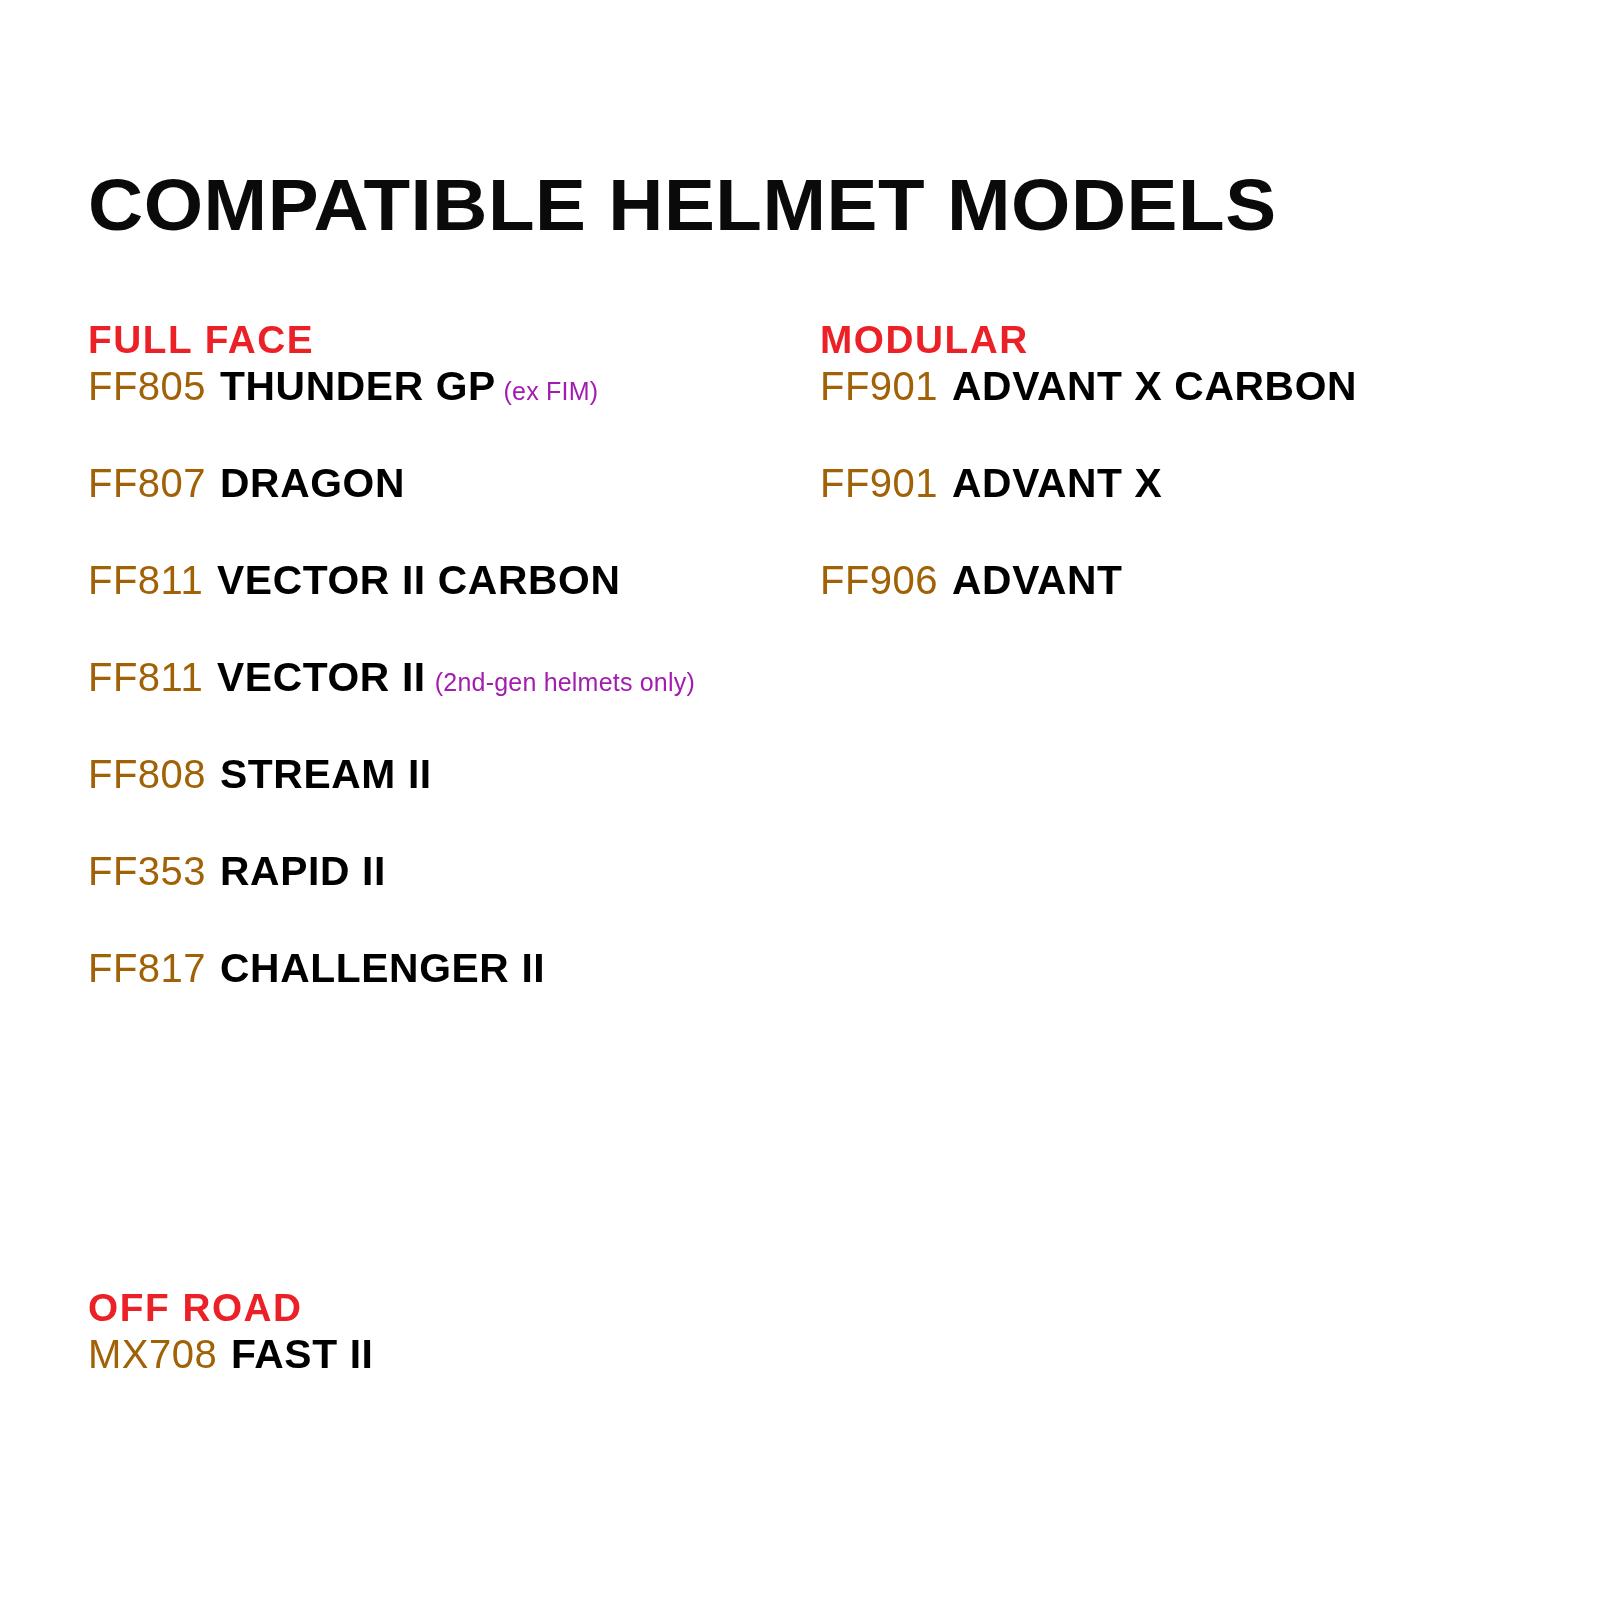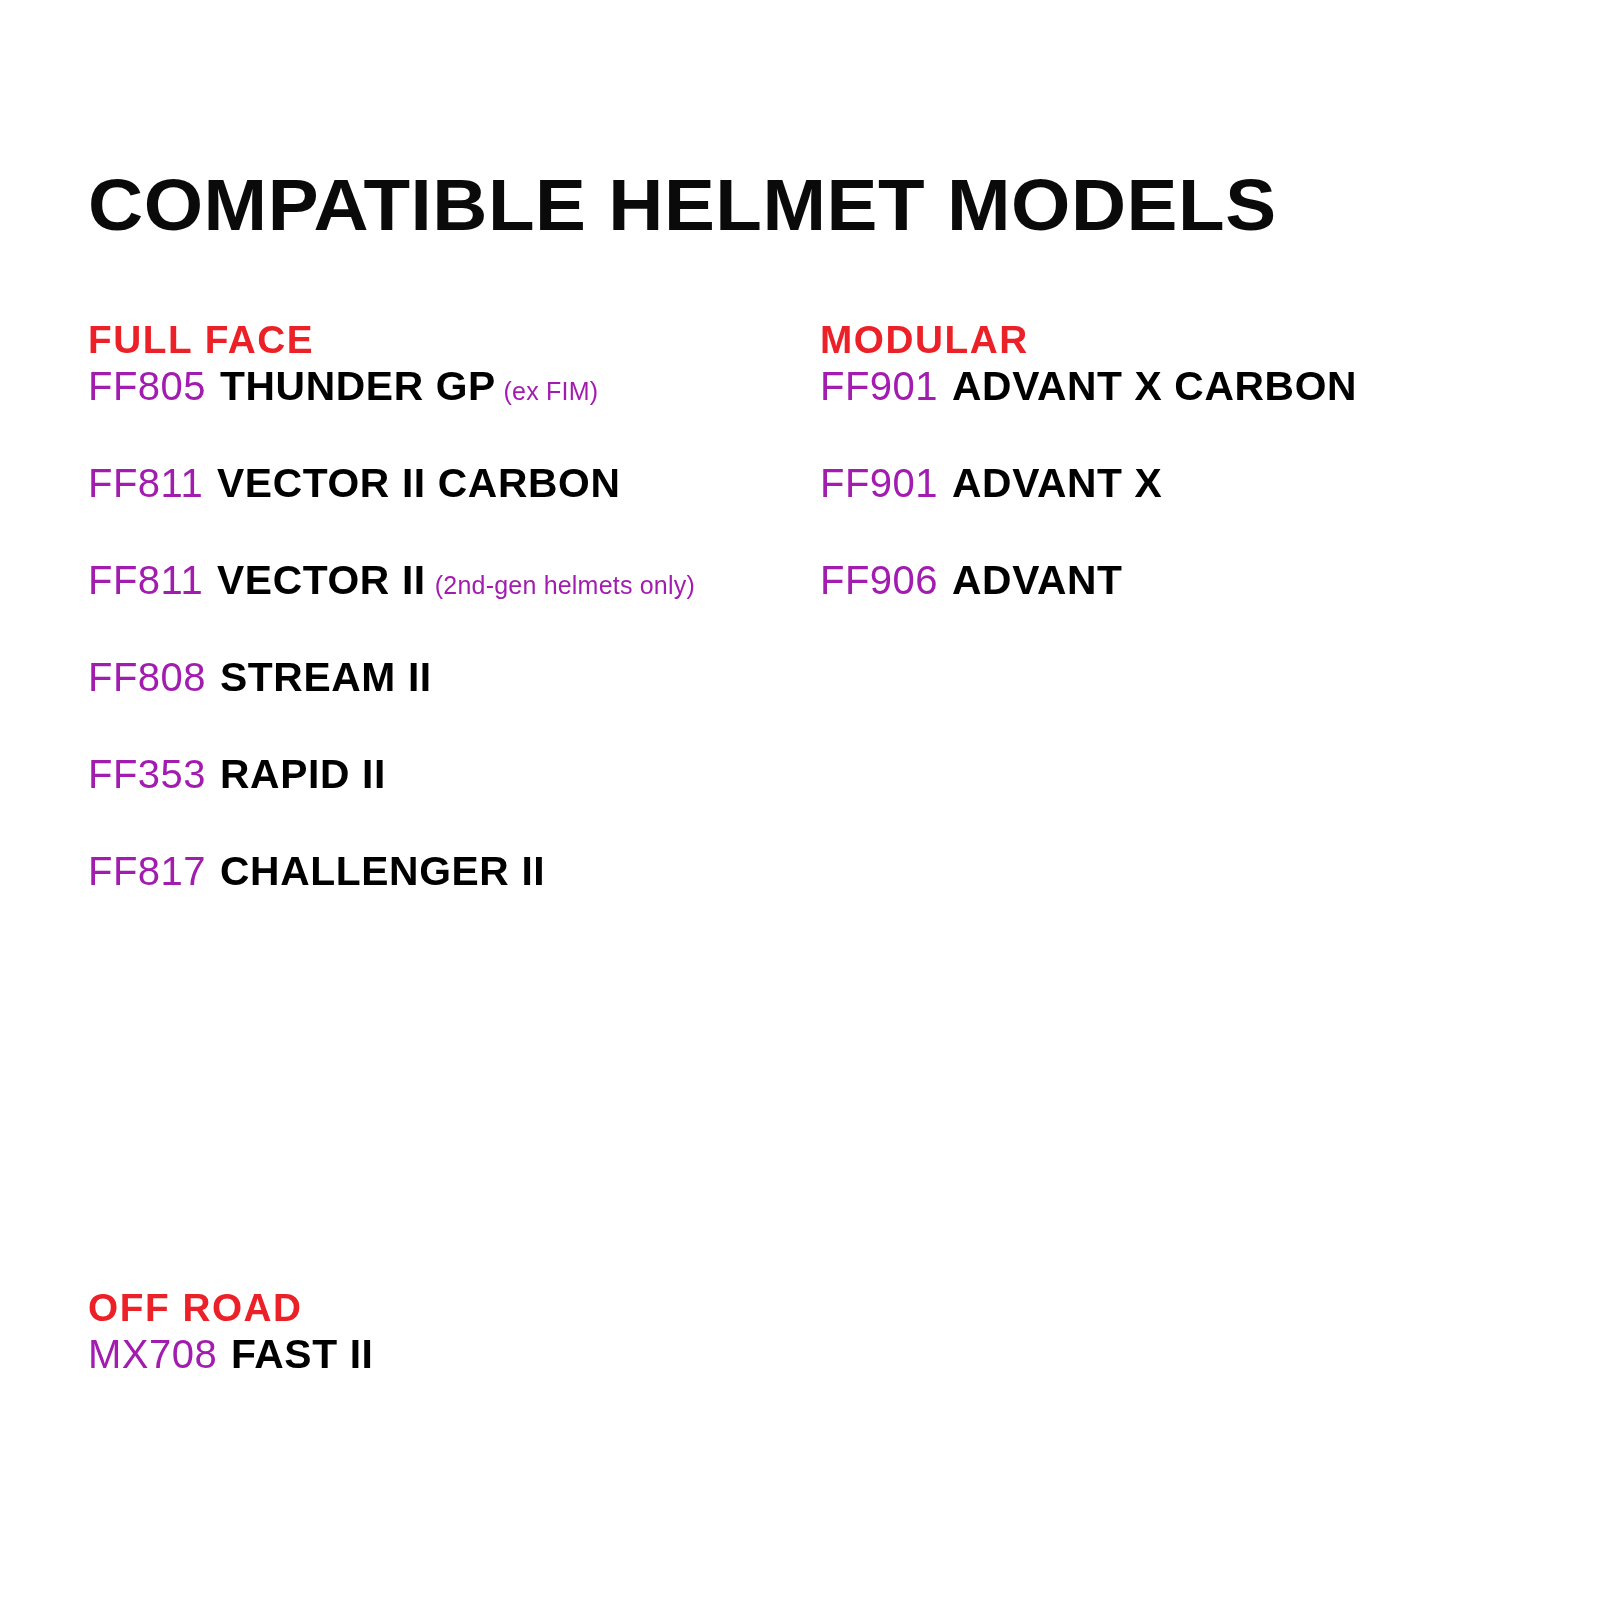--- a/index.html
+++ b/index.html
@@ -78,21 +78,21 @@
     align-items: baseline;
     white-space: nowrap;
   }
 
   .model-code {
     font-family: "Liberation Sans", sans-serif;
     font-weight: 300;
     font-size: 40px;
     line-height: 48px;
     letter-spacing: 0.5px;
-    color: #a21caf;
+    color: #a16207;
   }
 
   .model-name {
     font-family: "Liberation Sans", sans-serif;
     font-weight: 700;
     font-size: 40px;
     line-height: 48px;
     letter-spacing: 0.6px;
     color: #000000;
     margin-left: 14px;
@@ -120,20 +120,24 @@
   <h1 class="page-title">COMPATIBLE HELMET MODELS</h1>
 
   <div class="column left">
       <div class="section" style="top: 318px;">
         <div class="section-title">FULL FACE</div>
         <ul class="model-list">
           <li class="model-row">
             <span class="model-code">FF805</span>
             <span class="model-name">THUNDER GP</span>
             <span class="model-note">(ex FIM)</span>
+          </li>
+          <li class="model-row">
+            <span class="model-code">FF807</span>
+            <span class="model-name">DRAGON</span>
           </li>
           <li class="model-row">
             <span class="model-code">FF811</span>
             <span class="model-name">VECTOR II CARBON</span>
           </li>
           <li class="model-row">
             <span class="model-code">FF811</span>
             <span class="model-name">VECTOR II</span>
             <span class="model-note">(2nd-gen helmets only)</span>
           </li>

